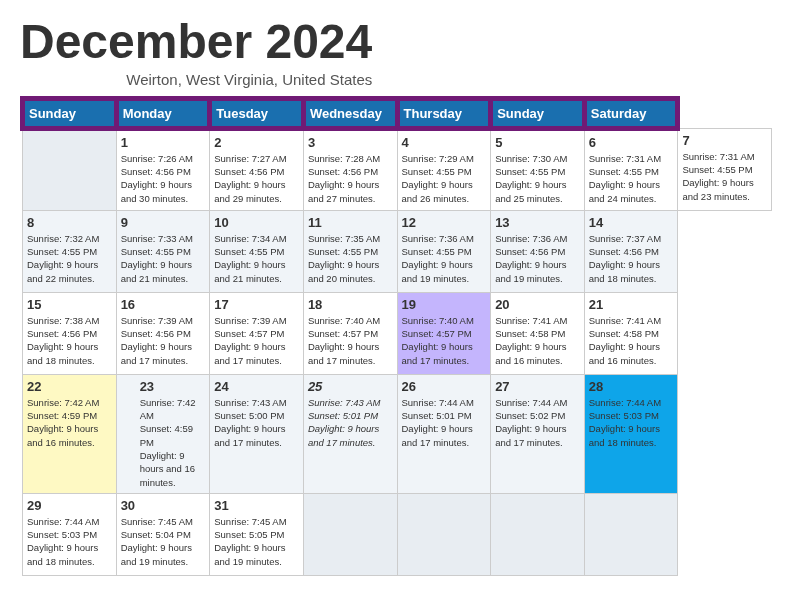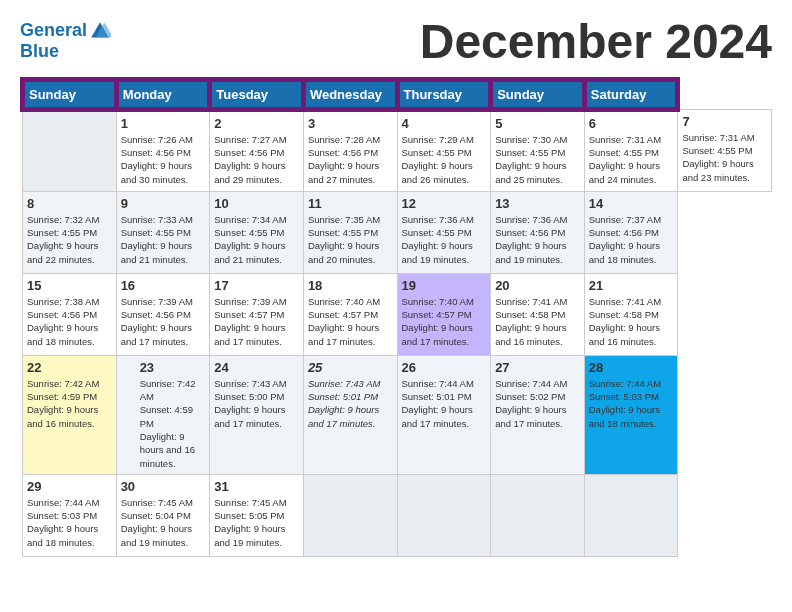--- a/index.html
+++ b/index.html
@@ -93,36 +93,23 @@
       font-size: 9.5px;
       line-height: 1.4;
       color: #333;
     }
   </style>
 </head>
 <body>
 
 <div class="page">
   <div class="header-area">
-    <div class="logo">
-      <div>
-        <div style="display:flex;align-items:center;">
-          <span class="logo-text">
-            <span>General</span>
-          </span>
-          <svg class="logo-icon" viewBox="0 0 40 40">
-            <polygon points="20,4 36,32 4,32" fill="#1a6faf"></polygon>
-            <polygon points="28,4 44,32 12,32" fill="#4a9fd4" opacity="0.6"></polygon>
-          </svg>
-        </div>
-        <div class="logo-text" style="color:#1a6faf;">Blue</div>
-      </div>
-    </div>
     <div class="title-section">
       <div class="month-title">December 2024</div>
+      <div class="location-title">Weirton, West Virginia, United States</div>
     </div>
   </div>
 
   <table class="calendar-table">
     <thead>
       <tr>
         <th>Sunday</th>
         <th>Monday</th>
         <th>Tuesday</th>
         <th>Wednesday</th>

